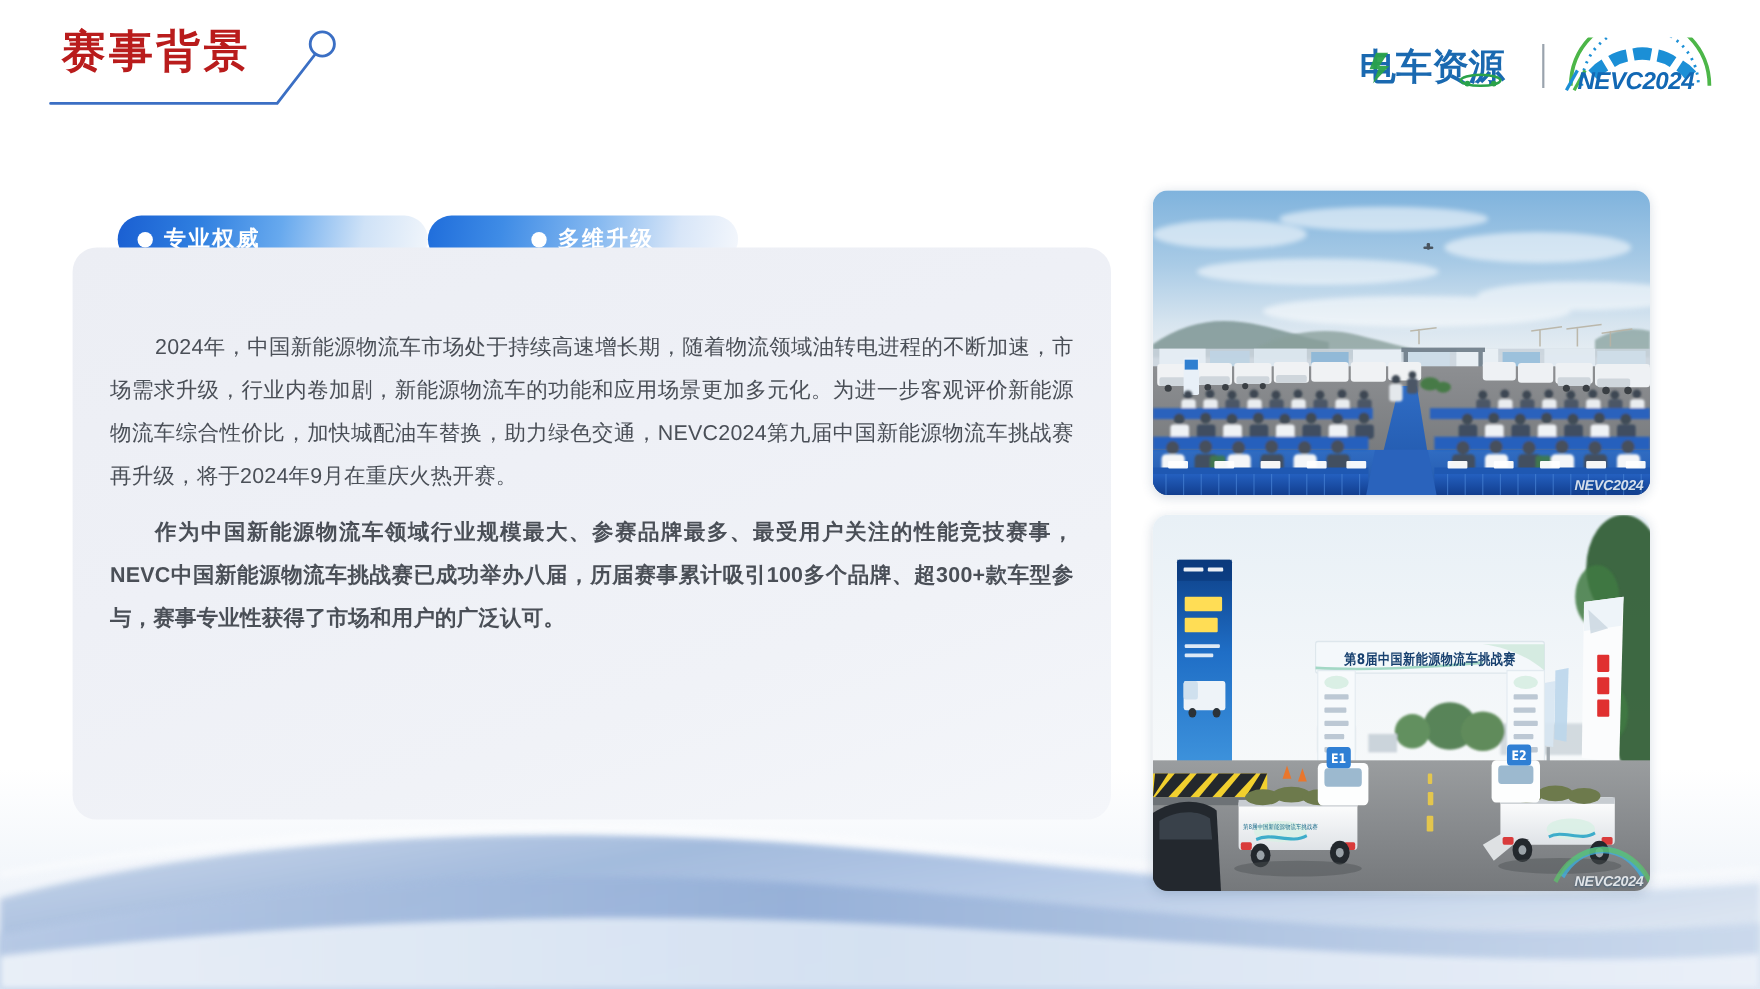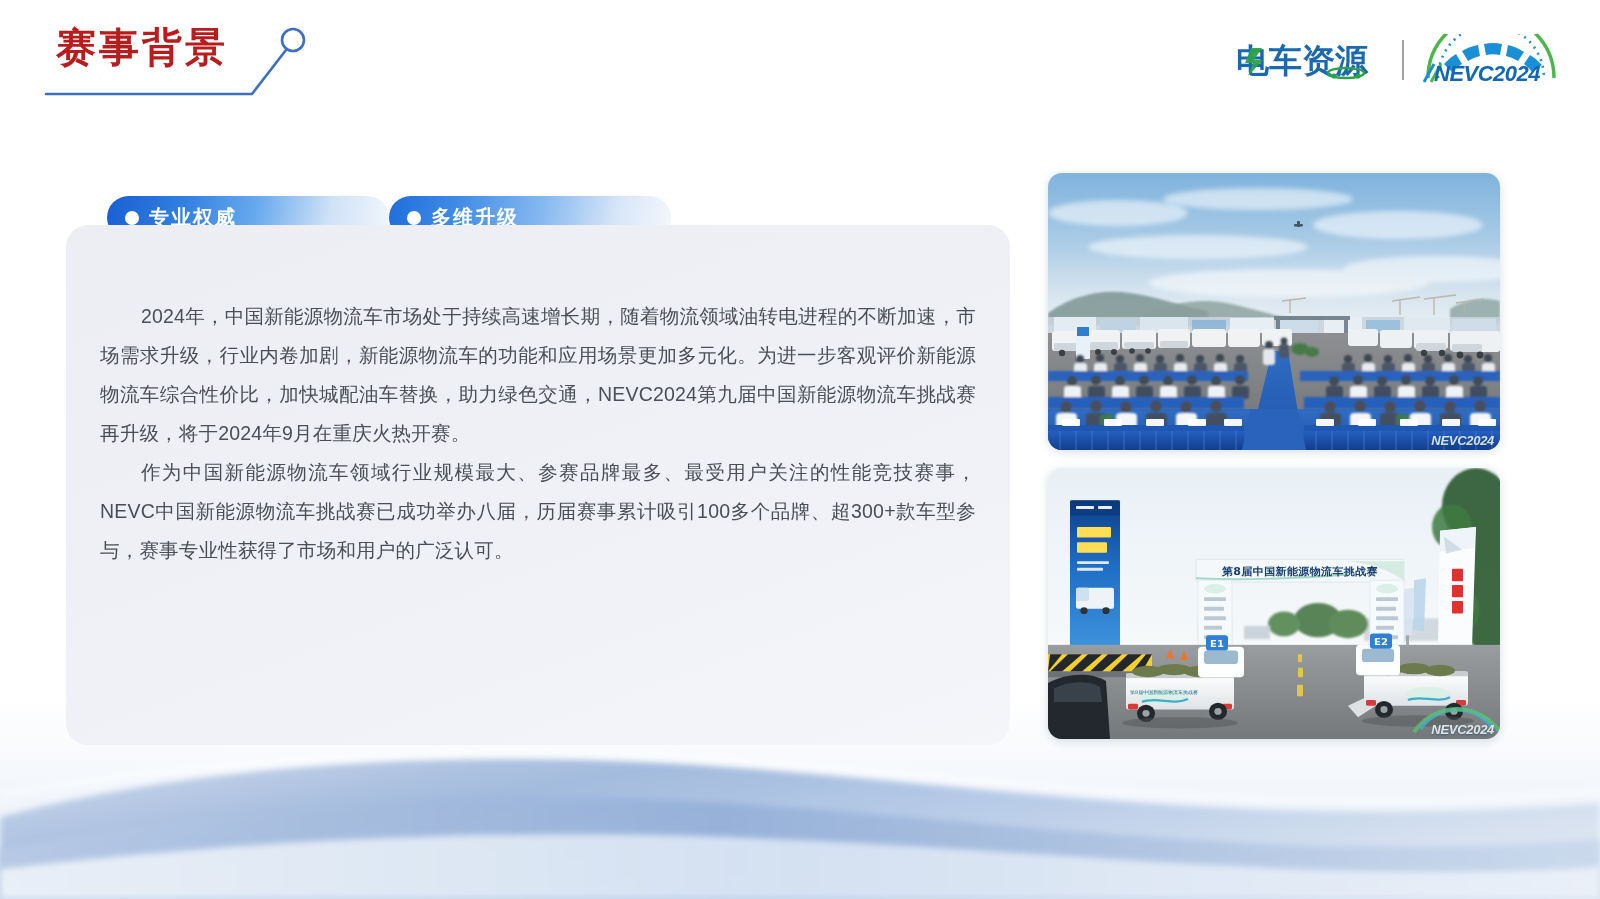--- a/index.html
+++ b/index.html
@@ -98,21 +98,21 @@
     width: 282px;
     height: 43px;
     border-radius: 22px;
     display: flex;
     align-items: center;
     padding-left: 18px;
     gap: 10px;
   }
   .badge-0 { background: linear-gradient(100deg, #1a5fd2 0%, #2f7fe0 26%, #67a9ee 52%, #cfe2f7 78%, #f2f6fb 100%); }
   .badge-1 { background: linear-gradient(100deg, #1c7fdd 0%, #2f93e6 24%, #79bdf1 52%, #d5e7f9 80%, #f3f7fc 100%); }
-  .badge-2 { background: linear-gradient(100deg, #1f6ddb 0%, #3f8ce6 24%, #86b9f0 54%, #d8e6f8 80%, #f4f7fc 100%); }
+  .badge-2 { background: linear-gradient(100deg, #1f6ddb 0%, #3f8ce6 24%, #86b9f0 54%, #d8e6f8 80%, #f4f7fc 100%); justify-content: center; }
   .badge-dot {
     width: 14px;
     height: 14px;
     border-radius: 50%;
     background: #ffffff;
     flex: 0 0 auto;
   }
   .badge-label {
     font-size: 20px;
     font-weight: bold;
@@ -135,31 +135,31 @@
   .para {
     font-size: 19.5px;
     line-height: 39px;
     color: #4a4f57;
     text-align: justify;
     text-justify: inter-ideograph;
     text-indent: 2.1em;
     letter-spacing: 0.2px;
     margin-top: 44px;
   }
-  .para + .para { margin-top: 0; }
+  .para + .para { margin-top: 12px; font-weight: bold; }
 
   
   .photo {
     position: absolute;
     border-radius: 14px;
     overflow: hidden;
     box-shadow: 0 2px 10px rgba(40,70,110,0.18);
   }
   #photo-top    { left: 1048px; top: 173px; width: 452px; height: 277px; }
-  #photo-bottom { left: 1048px; top: 468px; width: 452px; height: 271px; }
+  #photo-bottom { left: 1048px; top: 468px; width: 452px; height: 342px; }
   .photo svg { display: block; width: 100%; height: 100%; }
 
   .photo-wm {
     position: absolute;
     right: 6px;
     bottom: 2px;
     font-size: 13px;
     font-style: italic;
     font-weight: bold;
     color: rgba(255,255,255,0.82);

